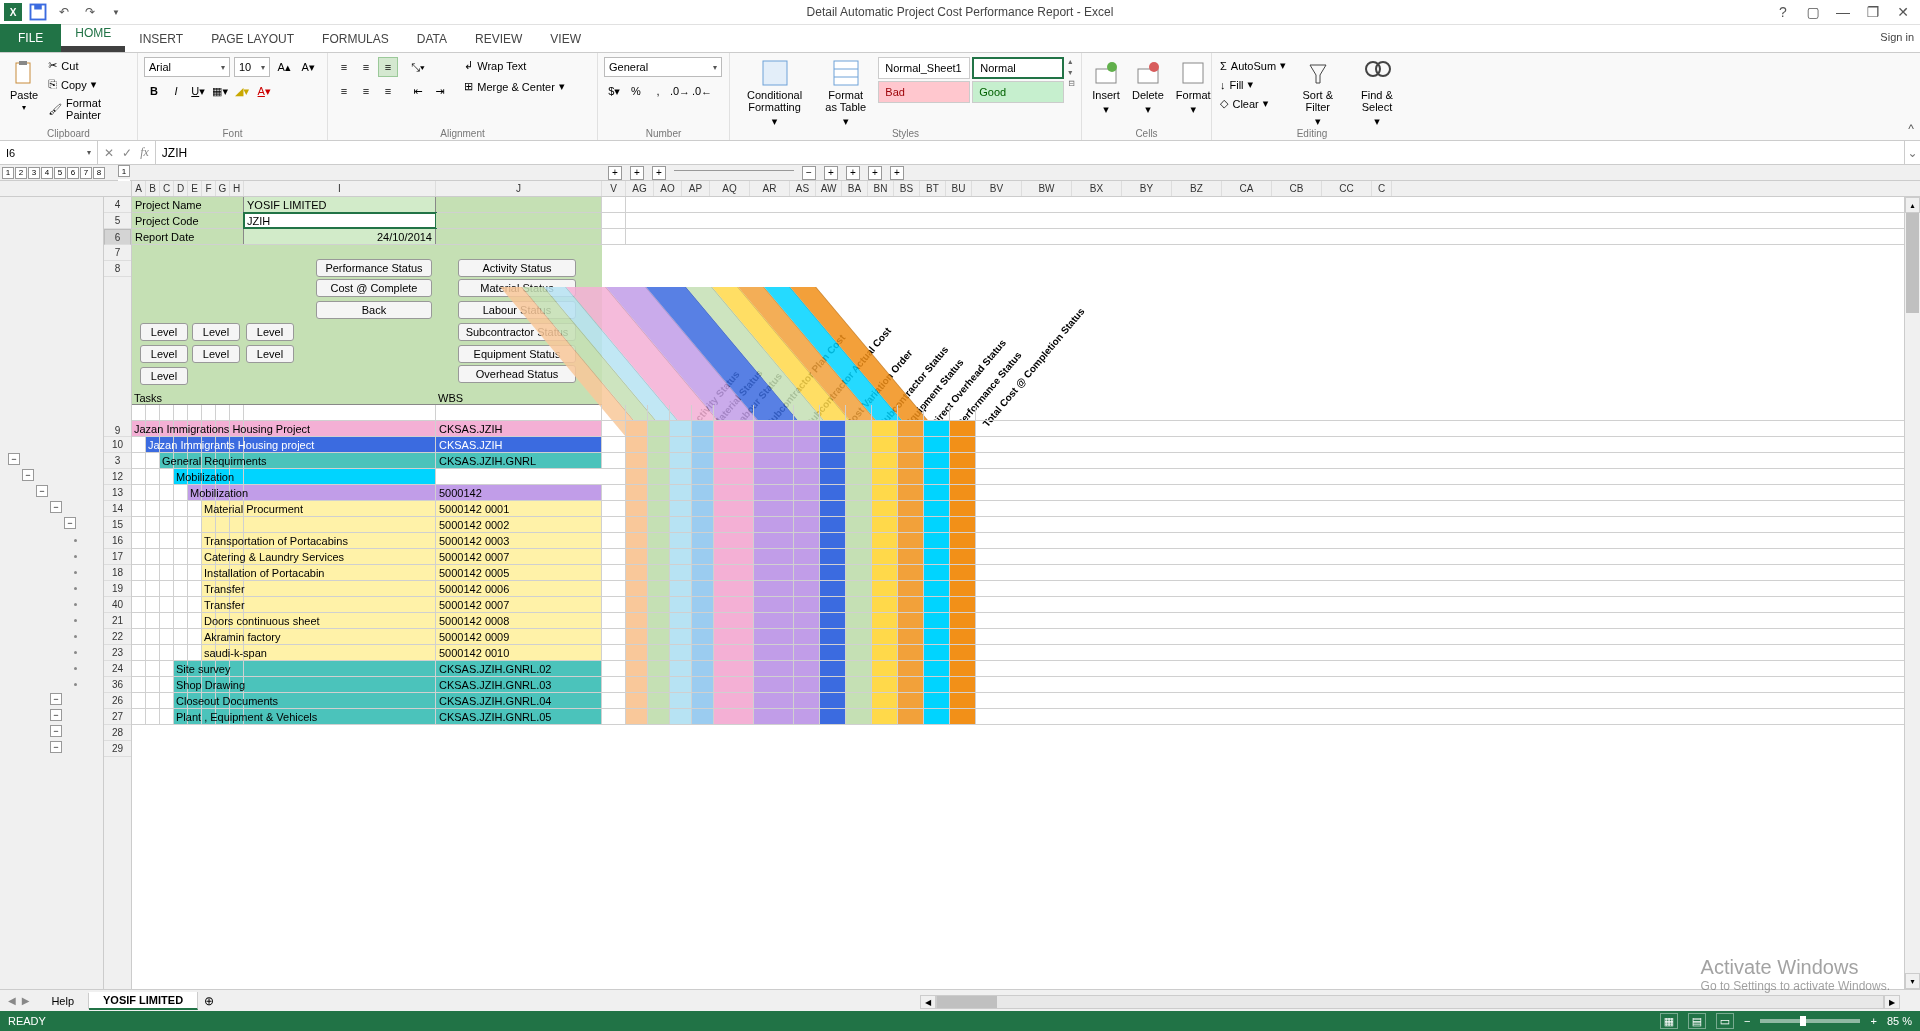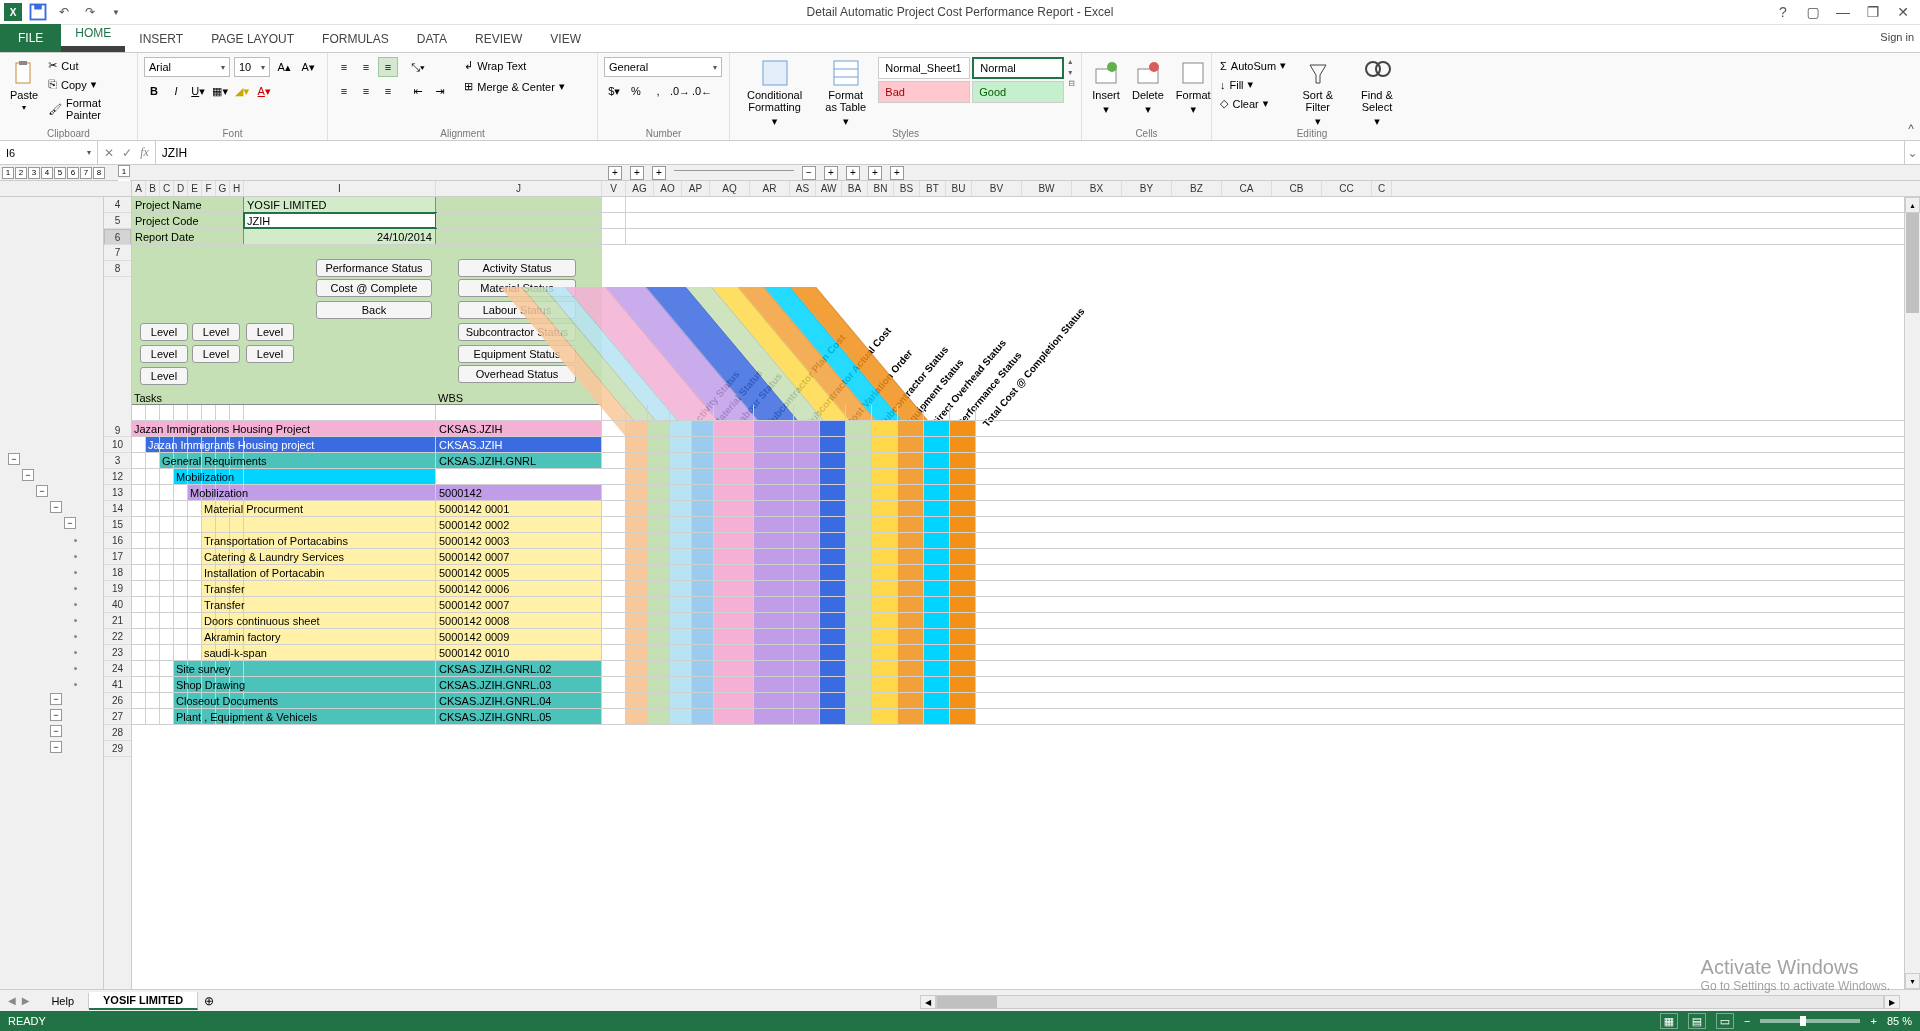--- a/index.html
+++ b/index.html
@@ -445,21 +445,21 @@
         <div class="rn">15</div>
         <div class="rn">16</div>
         <div class="rn">17</div>
         <div class="rn">18</div>
         <div class="rn">19</div>
         <div class="rn">40</div>
         <div class="rn">21</div>
         <div class="rn">22</div>
         <div class="rn">23</div>
         <div class="rn">24</div>
-        <div class="rn">41</div>
+        <div class="rn">36</div>
         <div class="rn">26</div>
         <div class="rn">27</div>
         <div class="rn">28</div>
         <div class="rn">29</div>
       </div>
     <div class="cells" id="cells">
         <div class="cell-row">
           <div class="c hdr-lbl" style="width: 112px; border-right: 1px solid rgb(136, 136, 136);">Project Name</div>
           <div class="c hdr-val" style="width: 192px; border-right: 1px solid rgb(136, 136, 136);">YOSIF LIMITED</div>
           <div class="c hdr-green" style="width: 166px;"></div>

